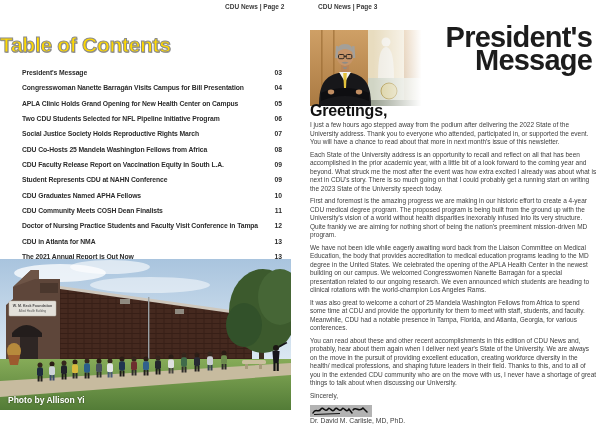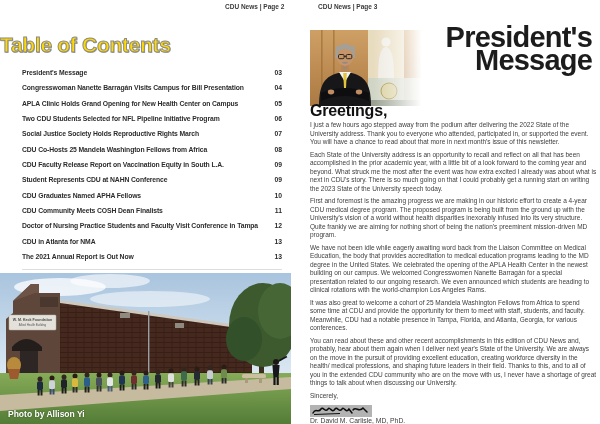--- a/index.html
+++ b/index.html
@@ -20,21 +20,21 @@
   .toc-list { position:absolute; top:69px; left:22px; width:260px; }
   .toc-row  { display:flex; justify-content:space-between; align-items:baseline;
               height:15.35px; }
   .toc-item-title { font-size:6.8px; font-weight:bold; color:#2c2c2c;
                     letter-spacing:-0.1px; white-space:nowrap; }
   .toc-item-page  { font-size:6.8px; font-weight:bold; color:#2c2c2c;
                     width:16px; text-align:right; flex:0 0 auto; }
   .toc-divider { position:absolute; top:269px; left:22px; width:260px; height:1px;
                  background:#dedede; }
 
-  .campus-photo { position:absolute; top:273px; left:0; width:344px; height:151px;
+  .campus-photo { position:absolute; top:259px; left:0; width:344px; height:151px;
                   overflow:hidden; }
   .campus-photo svg { display:block; }
   .photo-caption { position:absolute; left:8px; bottom:5px; font-size:8.5px;
                    font-weight:bold; color:#ffffff; text-shadow:0 0 2px rgba(0,0,0,0.45); }
 
   
   .president-photo { position:absolute; top:30px; left:310px; width:115px; height:76px; }
   .pm-title { position:absolute; top:26px; left:380px; width:212px; text-align:right;
               font-size:29px; line-height:23px; font-weight:bold; letter-spacing:-0.8px;
               color:#1c1c1c; }

